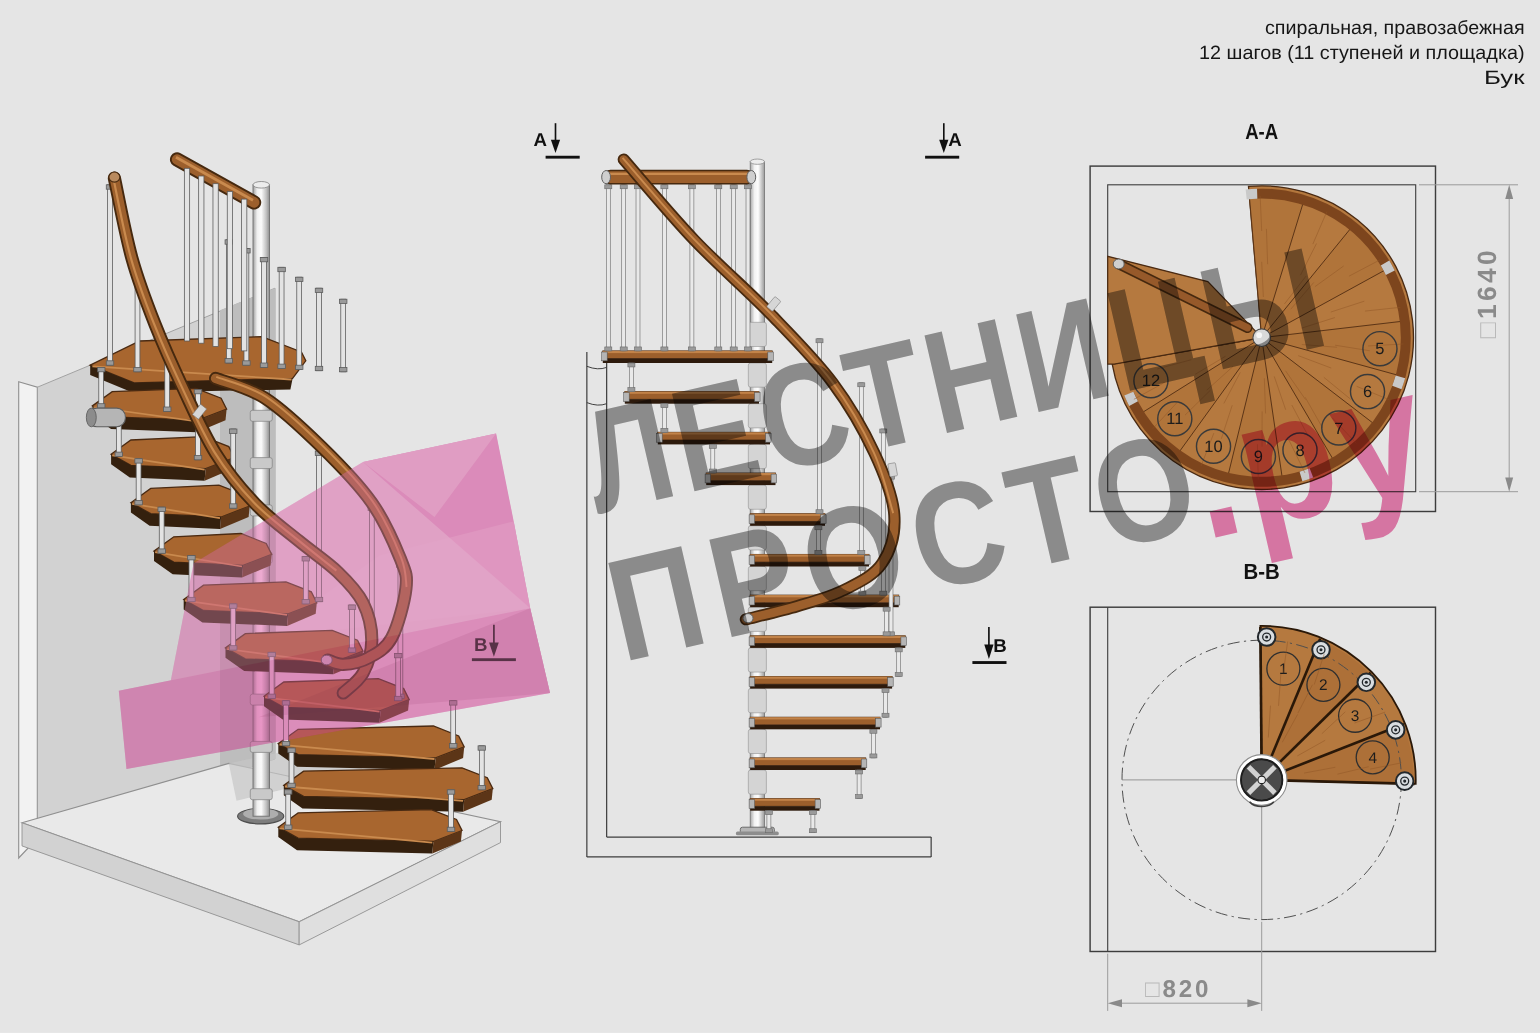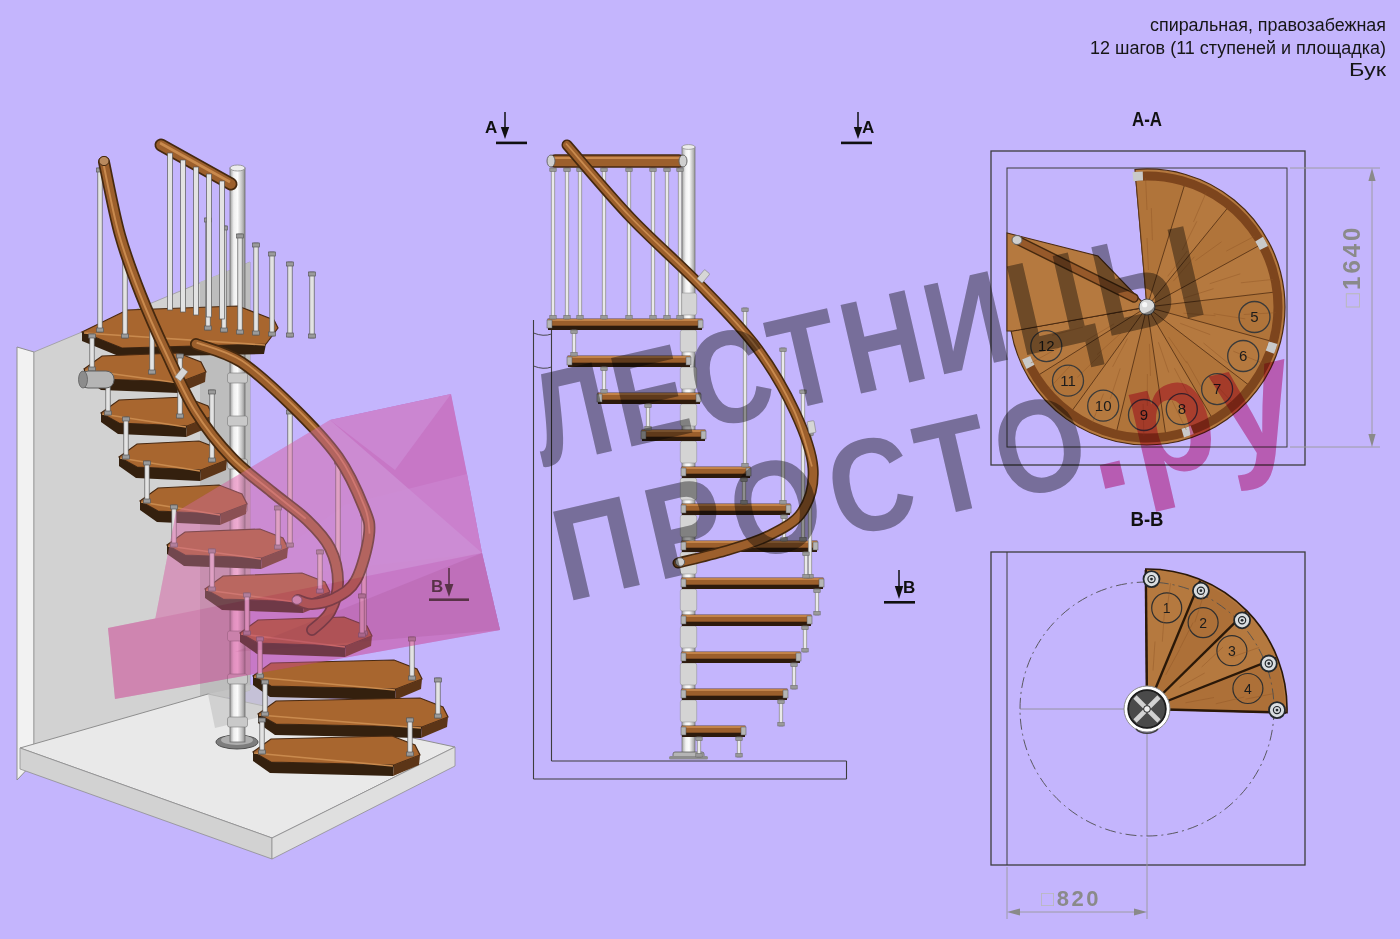--- a/index.html
+++ b/index.html
@@ -1,15 +1,15 @@
 <!DOCTYPE html>
 <html><head><meta charset="utf-8">
 <style>
 html,body{margin:0;padding:0;background:#ffffff;}
-#page{position:relative;width:1400px;height:939px;background:#c4b5fd;overflow:hidden;}
+#page{position:relative;width:1400px;height:939px;background:#e5e5e5;overflow:hidden;}
 svg{display:block;}
 </style></head>
 <body>
 <div id="page">
 <svg width="1400" height="939" viewBox="0 0 1400 939" xmlns="http://www.w3.org/2000/svg">
 <defs>
 <linearGradient id="gpoleL" x1="0" y1="0" x2="1" y2="0">
 <stop offset="0" stop-color="#9e9e9e"></stop>
           <stop offset="0.25" stop-color="#efefef"></stop>
 <stop offset="0.5" stop-color="#fbfbfb"></stop>

